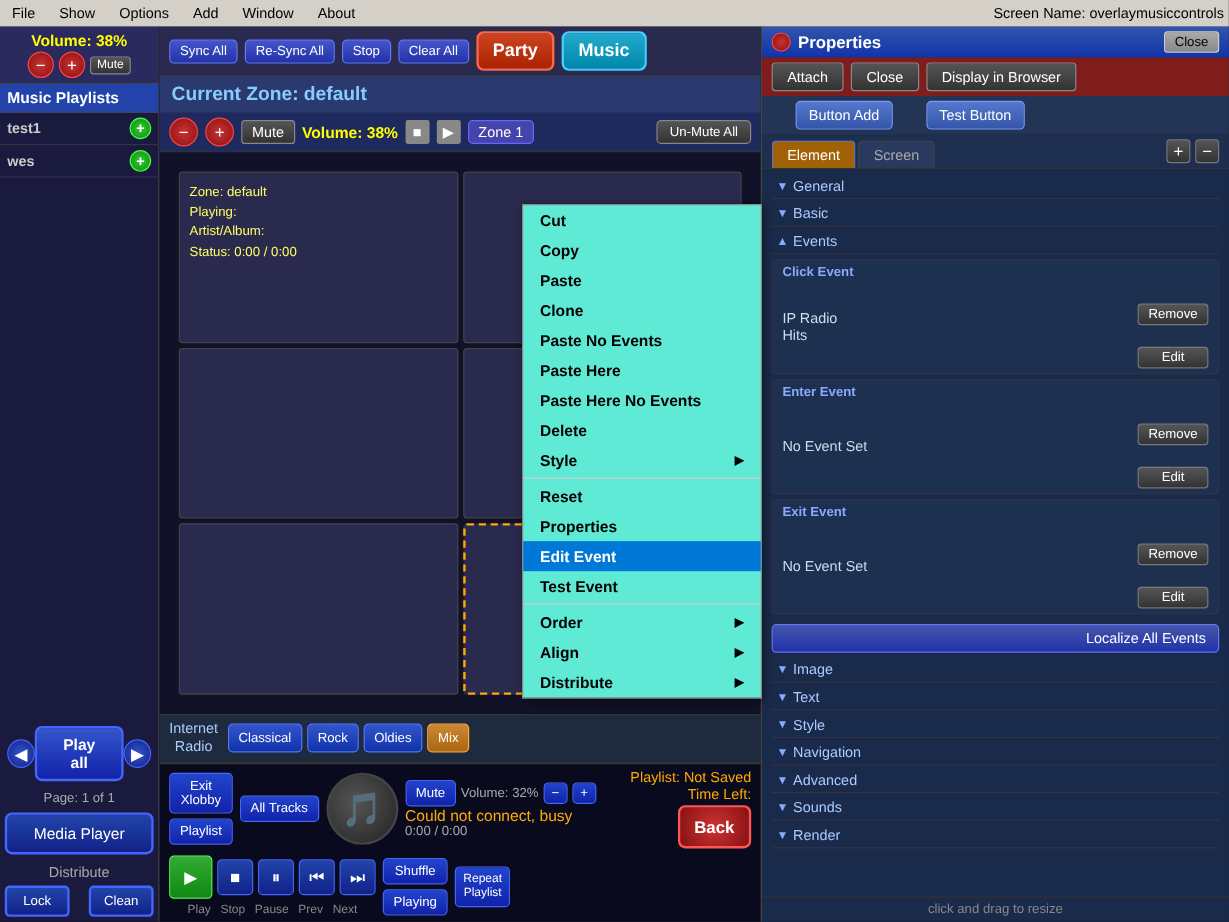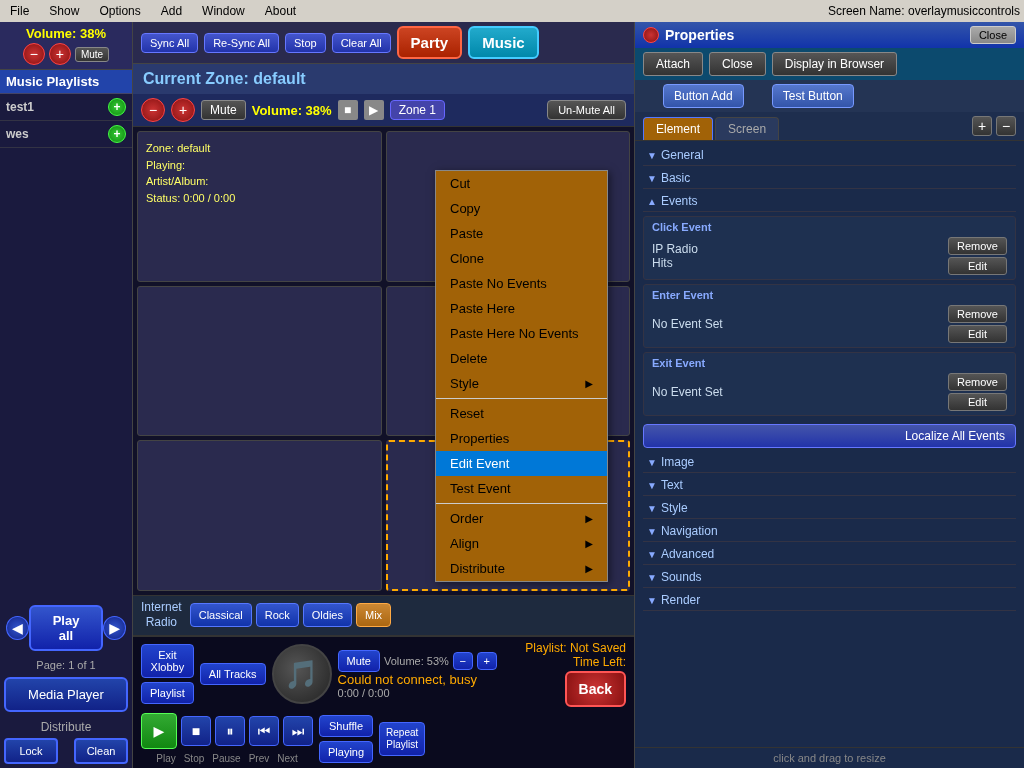--- a/index.html
+++ b/index.html
@@ -301,21 +301,21 @@
       font-size: 11px;
     }
 
     
     #grid-area {
       flex: 1;
       display: grid;
       grid-template-columns: 1fr 1fr;
       grid-template-rows: 1fr 1fr 1fr;
       gap: 4px;
-      padding: 4px;
+      padding: 16px;
       background: #111128;
     }
     .grid-cell {
       background: #2a2a4e;
       border: 1px solid #444;
       border-radius: 3px;
       position: relative;
     }
     .grid-cell.selected {
       border: 2px solid #ffaa00;
@@ -473,21 +473,21 @@
       background: linear-gradient(#aaa, #888);
       border: 1px solid #ccc;
       color: #000;
       padding: 2px 8px;
       border-radius: 3px;
       cursor: pointer;
       font-size: 11px;
     }
 
     #properties-actions {
-      background: #0c4a6e;
+      background: #7f1d1d;
       padding: 4px 8px;
       display: flex;
       gap: 6px;
     }
     .prop-action-btn {
       background: linear-gradient(#555, #333);
       border: 1px solid #888;
       color: #fff;
       padding: 4px 12px;
       border-radius: 3px;
@@ -599,20 +599,21 @@
     .event-name { color: #ccddeeff; font-size: 12px; flex: 1; }
     .event-action-btns { display: flex; flex-direction: column; gap: 2px; }
     .event-btn {
       background: linear-gradient(#555, #333);
       border: 1px solid #777;
       color: #fff;
       padding: 2px 8px;
       border-radius: 3px;
       cursor: pointer;
       font-size: 11px;
+      margin-top: 16px;
     }
     #localize-btn {
       background: linear-gradient(#4455aa, #2233aa);
       border: 1px solid #6677ff;
       color: #fff;
       padding: 4px 10px;
       border-radius: 4px;
       cursor: pointer;
       font-size: 12px;
       margin: 4px 0;
@@ -627,26 +628,27 @@
       padding: 4px 8px;
       text-align: center;
       border-top: 1px solid #333;
     }
 
     
     #context-menu {
       position: absolute;
       top: 170px;
       left: 435px;
-      width: 173px;
-      background: #a16207;
+      width: 200px;
+      background: #5eead4;
       border: 1px solid #888;
       box-shadow: 2px 2px 8px rgba(0,0,0,0.5);
       z-index: 1000;
       color: #000;
+      font-weight: bold;
     }
     .ctx-item {
       padding: 5px 14px;
       cursor: pointer;
       font-size: 13px;
       color: #000;
       display: flex;
       align-items: center;
       justify-content: space-between;
     }
@@ -769,21 +771,21 @@
         <button class="player-btn-small">Exit<br>Xlobby</button>
         <button class="player-btn-small">Playlist</button>
       </div>
       <div style="display:flex;flex-direction:column;gap:4px;">
         <button class="player-btn-small">All Tracks</button>
       </div>
       <div id="album-art">🎵</div>
       <div style="flex:1;">
         <div style="display:flex;gap:4px;align-items:center;">
           <button class="player-btn-small">Mute</button>
-          <span style="color:#aaa;font-size:11px;">Volume: 53%</span>
+          <span style="color:#aaa;font-size:11px;">Volume: 32%</span>
           <button class="player-btn-small" style="width:20px;padding:2px;">−</button>
           <button class="player-btn-small" style="width:20px;padding:2px;">+</button>
         </div>
         <div id="track-info">Could not connect, busy</div>
         <div id="time-display">0:00 / 0:00</div>
       </div>
       <div style="display:flex;flex-direction:column;align-items:flex-end;gap:2px;">
         <div id="playlist-status">
           <div>Playlist: Not Saved</div>
           <div>Time Left:</div>

